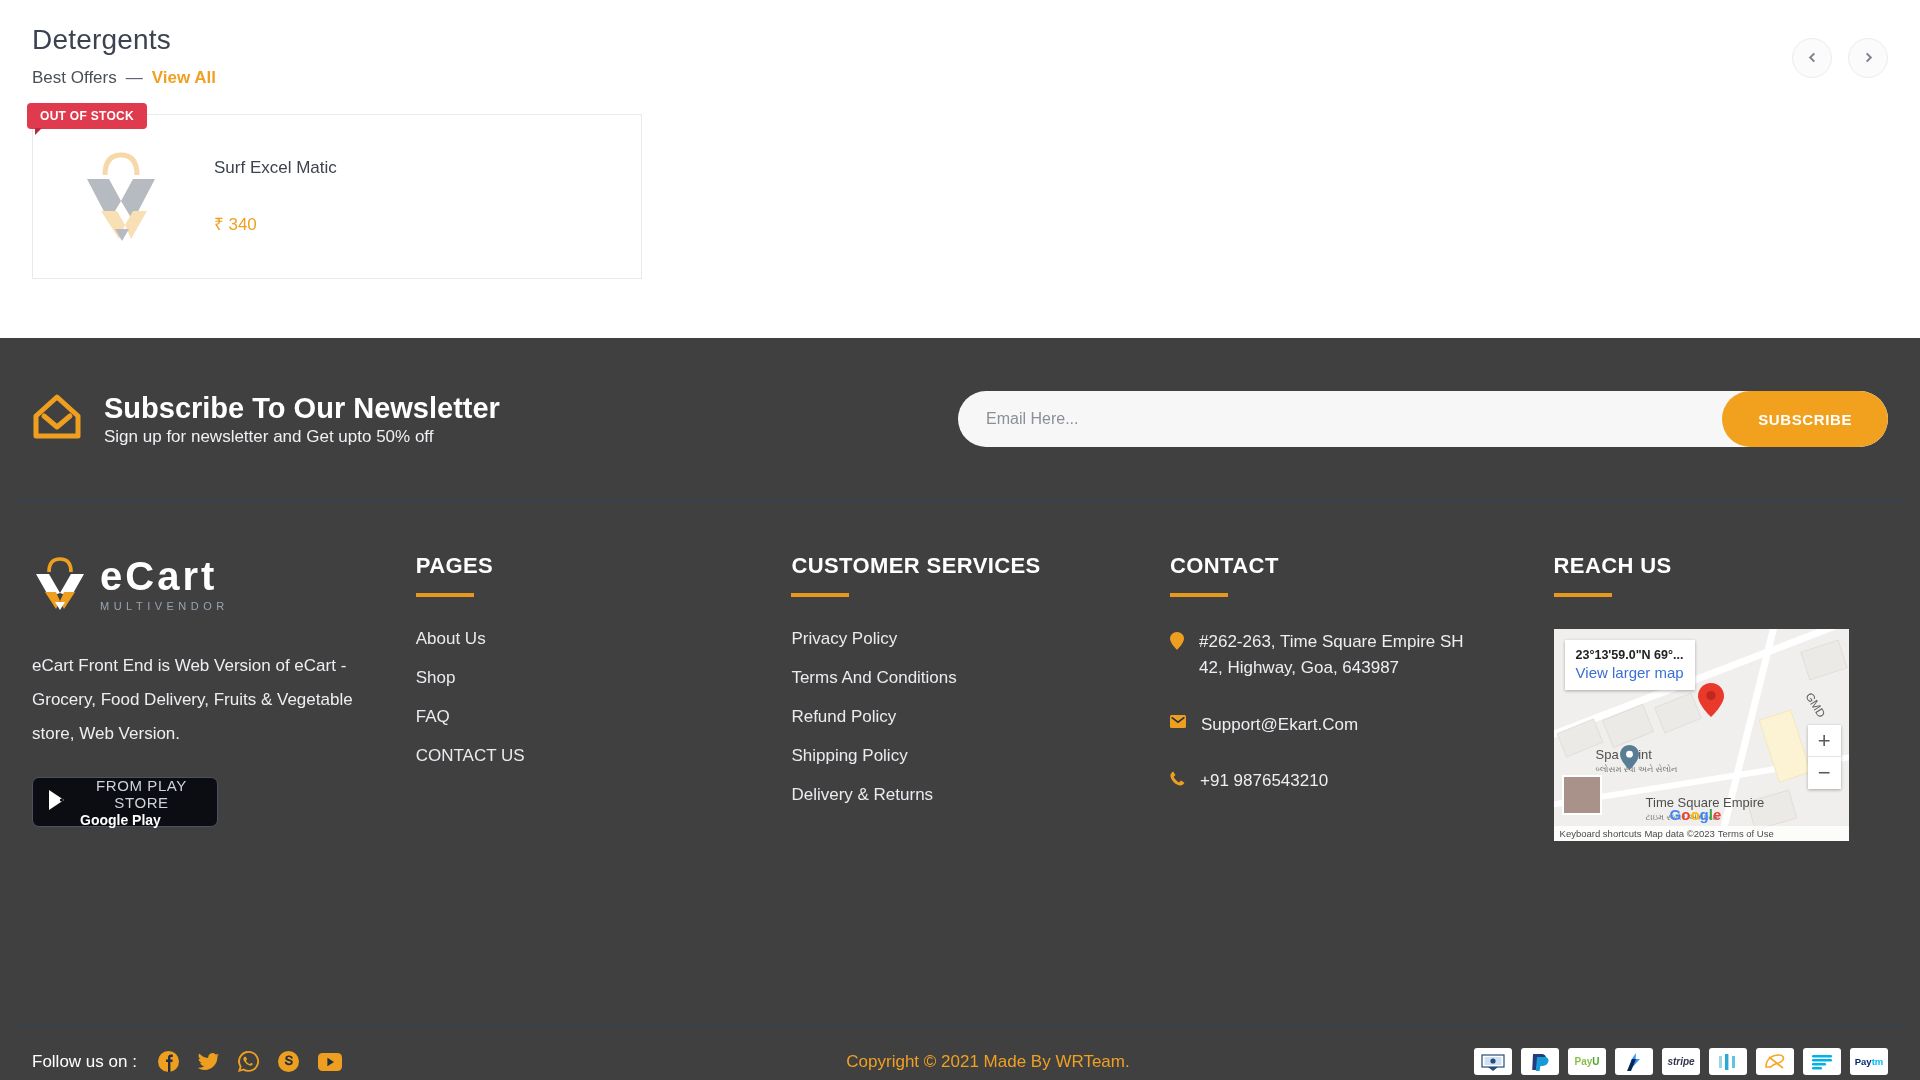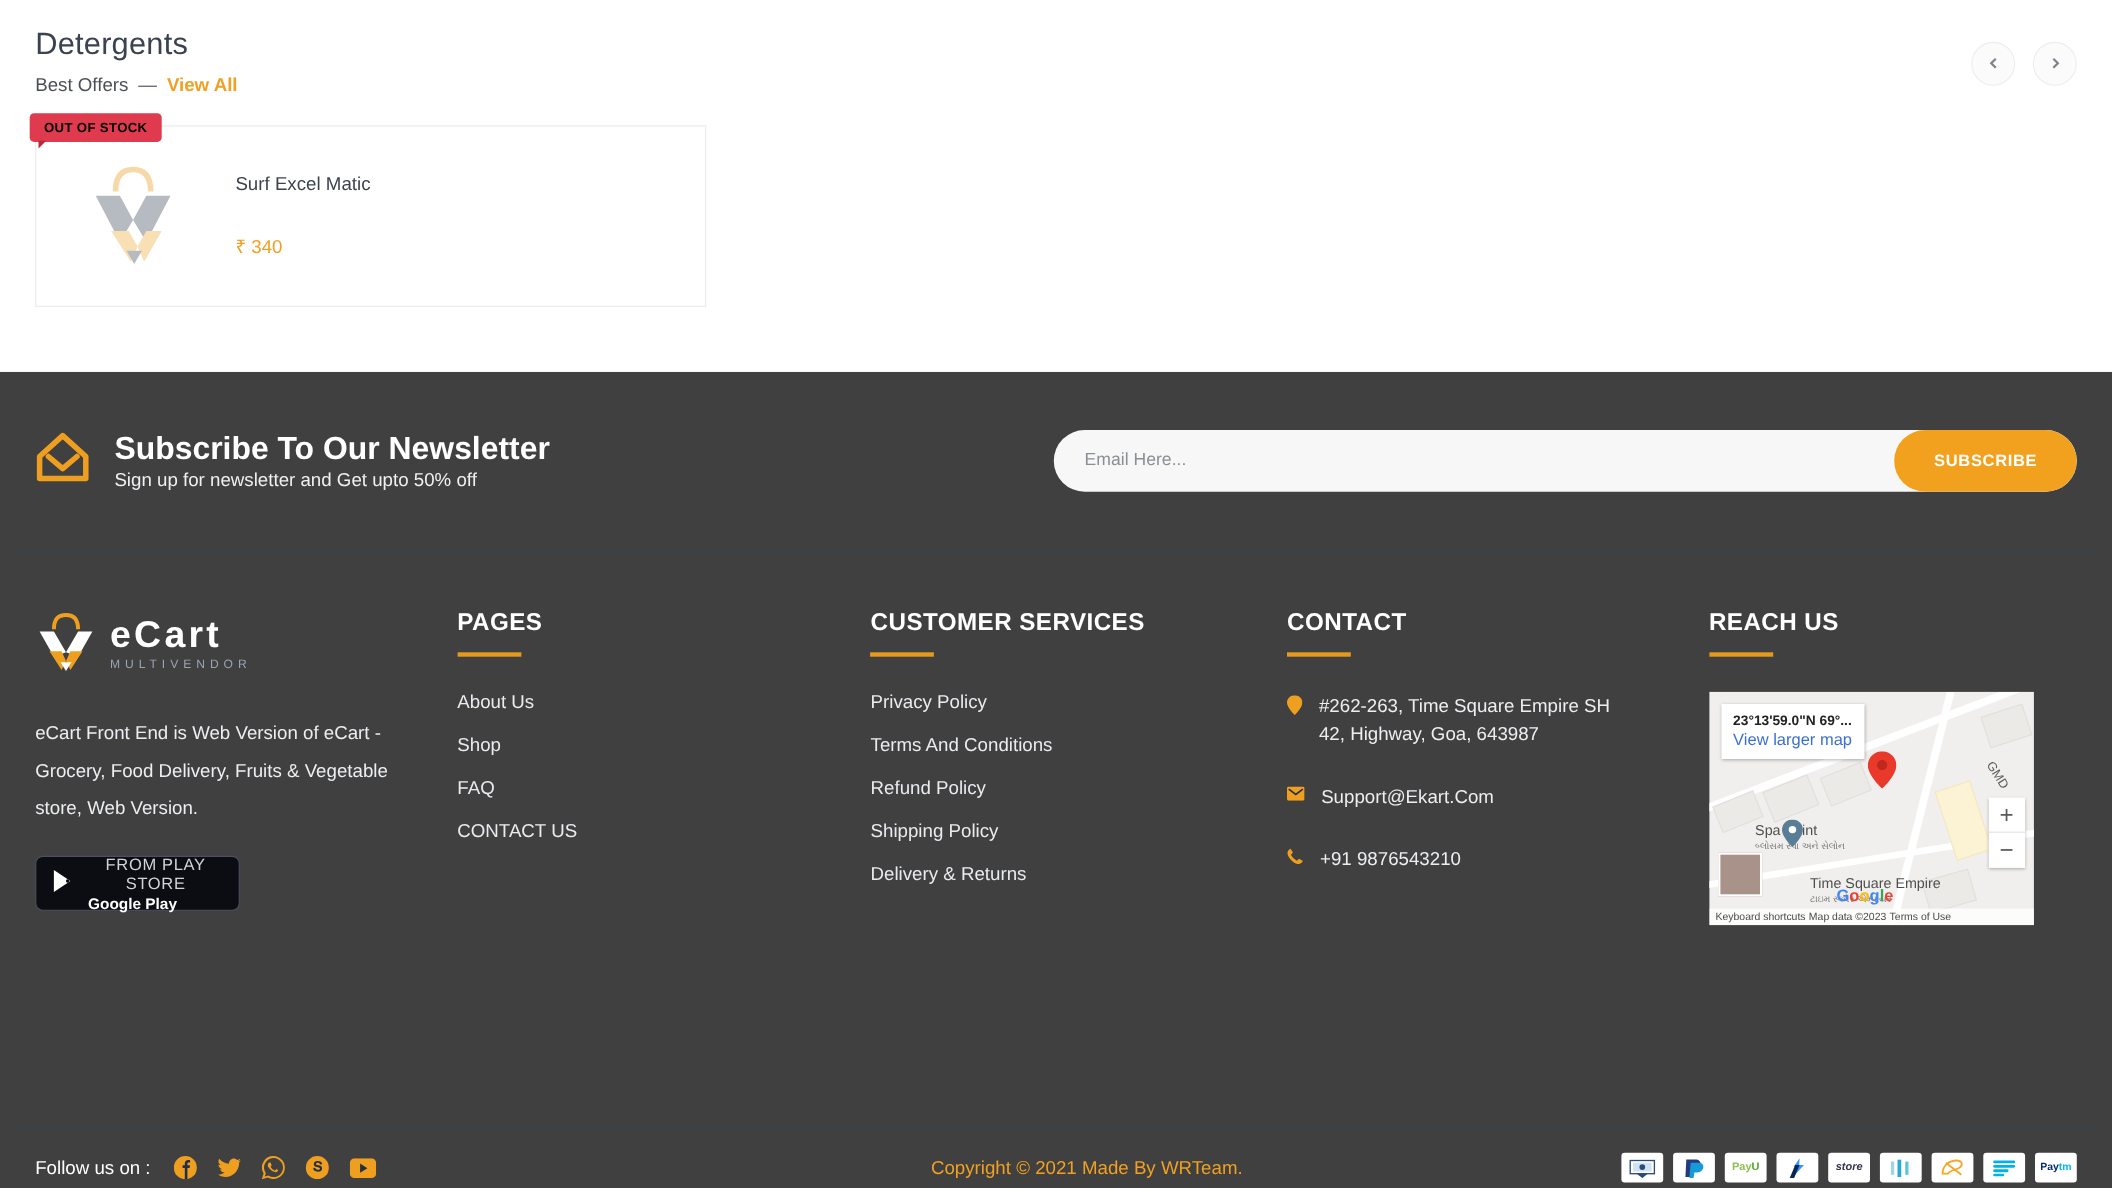--- a/index.html
+++ b/index.html
@@ -28,21 +28,21 @@
   .nav-btn svg { width:11px; height:11px; stroke:#7e838c; stroke-width:2.2; fill:none; }
 
   .product-grid { margin-top:26px; display:flex; gap:24px; }
   .product-card {
     width:610px; height:165px; background:#fff;
     border:1px solid #e9e9e9; position:relative;
     display:flex; align-items:center;
   }
   .stock-badge {
     position:absolute; top:-12px; left:-6px;
-    background:#e03a4e; color:#000000;
+    background:#e03a4e; color:#ffffff;
     font-size:12px; font-weight:700; letter-spacing:.3px;
     padding:6px 13px; border-radius:4px; z-index:3;
   }
   .stock-badge::after {
     content:""; position:absolute; left:8px; bottom:-6px;
     border-left:7px solid #b52a3c; border-bottom:7px solid transparent;
   }
   .prod-thumb { width:175px; height:165px; display:flex; align-items:center; justify-content:center; }
   .prod-thumb svg { width:92px; height:100px; }
   .prod-info { padding-left:6px; }
@@ -79,21 +79,21 @@
     font-family:"Liberation Sans", sans-serif;
   }
 
   .divider { height:1px; background:#34415a; margin:0 12px; }
 
   
   .foot-main { flex:1; display:flex; padding:52px 32px 0 32px; gap:0; }
   .col-brand { width:390px; padding-right:40px; }
   .brand-logo { display:flex; align-items:center; gap:12px; }
   .brand-logo svg { width:56px; height:58px; }
-  .brand-word { font-size:34px; font-weight:700; letter-spacing:3px; line-height:1; }
+  .brand-word { font-size:40px; font-weight:700; letter-spacing:3px; line-height:1; }
   .brand-tag { font-size:11px; letter-spacing:4.5px; color:#9aa3b2; margin-top:4px; }
   .brand-desc { margin-top:34px; font-size:17px; line-height:2.0; color:#eceef1; }
   .play-badge {
     margin-top:26px; width:186px; height:50px; background:#0b0d12;
     border:1px solid #4a5160; border-radius:7px;
     display:flex; align-items:center; gap:11px; padding:0 14px; cursor:pointer;
   }
   .play-badge svg { width:22px; height:24px; }
   .play-sm { font-size:15px; letter-spacing:.6px; color:#cfd3da;text-align:center; }
   .play-lg { font-size:14px; font-weight:700; color:#fff; margin-top:1px; }
@@ -448,21 +448,21 @@
       <span class="pay">
         <span style="font-size:10px;color:#8bbf4c;font-weight:700;">Pay<span style="color:#4aa72e;">U</span></span>
       </span>
       <span class="pay">
         <svg width="20" height="18" viewBox="0 0 20 18">
           <path d="M12 0 L6.5 8 H10 L5 18 L16 6 H11.6 Z" fill="#3395ff"></path>
           <path d="M8 6 L3 18 H7 L12 6 Z" fill="#072654"></path>
         </svg>
       </span>
       <span class="pay">
-        <span style="font-size:10px;color:#32364e;font-weight:700;font-style:italic;">store</span>
+        <span style="font-size:10px;color:#32364e;font-weight:700;font-style:italic;">stripe</span>
       </span>
       <span class="pay">
         <svg width="22" height="16" viewBox="0 0 22 16">
           <rect x="2" y="2" width="3" height="12" fill="#9fd3e8"></rect>
           <rect x="8" y="0" width="3.4" height="16" fill="#2aa8d8"></rect>
           <rect x="15" y="2" width="3" height="12" fill="#5fc4e0"></rect>
         </svg>
       </span>
       <span class="pay">
         <svg width="24" height="18" viewBox="0 0 24 18">

